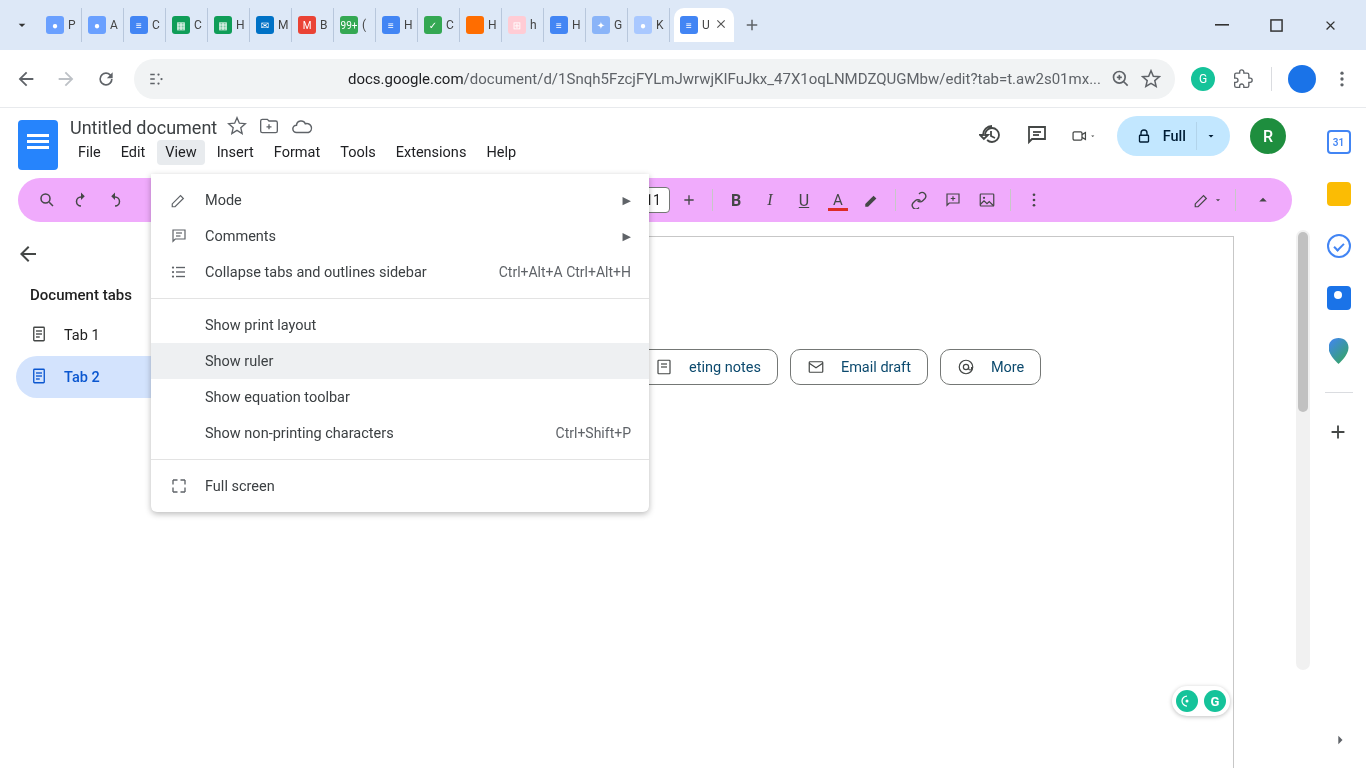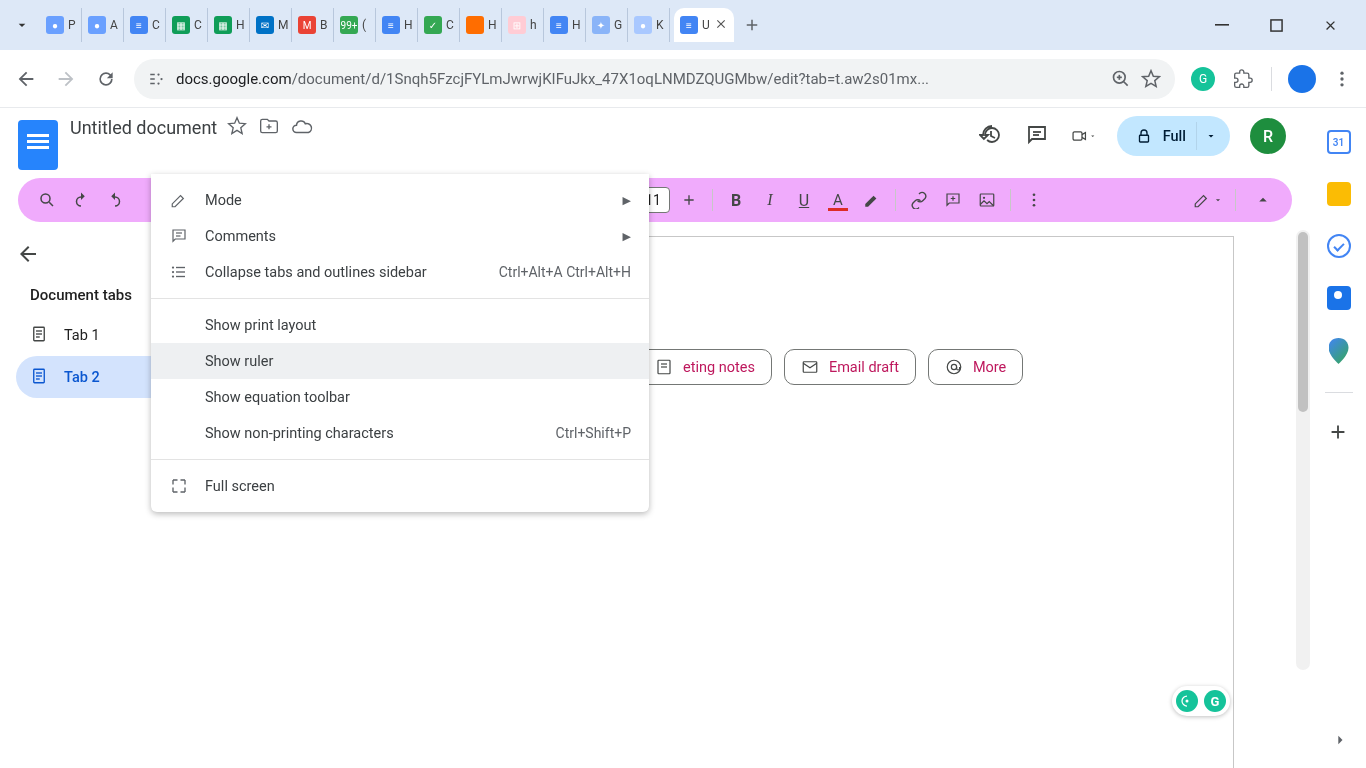--- a/index.html
+++ b/index.html
@@ -9,21 +9,21 @@
 .browser-chrome { background: #dde8f7; height: 50px; display: flex; align-items: center; padding: 0 8px; gap: 4px; }
 .tab-dropdown { width: 28px; height: 28px; display: flex; align-items: center; justify-content: center; color: #333; }
 .chrome-tab { height: 34px; min-width: 42px; max-width: 42px; display: flex; align-items: center; padding: 0 6px; gap: 4px; border-right: 1px solid #b8c7dc; font-size: 12px; color: #444; overflow: hidden; white-space: nowrap; }
 .chrome-tab.active { background: #fff; border-radius: 10px 10px 0 0; border-right: none; max-width: 60px; }
 .tab-favicon { width: 18px; height: 18px; border-radius: 3px; flex-shrink: 0; display: inline-flex; align-items: center; justify-content: center; font-size: 10px; color: #fff; }
 .tab-close { width: 16px; height: 16px; color: #555; }
 .new-tab { width: 28px; height: 28px; display: flex; align-items: center; justify-content: center; }
 .window-controls { margin-left: auto; display: flex; gap: 18px; padding-right: 10px; }
 .window-controls div { width: 36px; height: 30px; display: flex; align-items: center; justify-content: center; color: #333; }
 
-.nav-bar { height: 58px; display: flex; align-items: center; padding: 0 14px; gap: 16px; background: #fff; border-bottom: 1px solid #e8eaed; }
+.nav-bar { height: 58px; display: flex; align-items: center; padding: 0 14px; gap: 16px; background: #fff; border-bottom: 1px solid #e8eaed; text-align: right; }
 .nav-btn { width: 24px; height: 24px; color: #5f6368; display: flex; align-items: center; justify-content: center; }
 .nav-btn.disabled { color: #bdc1c6; }
 .url-bar { flex: 1; height: 40px; background: #f1f3f4; border-radius: 20px; display: flex; align-items: center; padding: 0 14px; gap: 10px; color: #5f6368; font-size: 15px; min-width: 0; }
 .url-text { flex: 1; white-space: nowrap; overflow: hidden; text-overflow: ellipsis; }
 .url-text .dark { color: #202124; }
 .ext-group { display: flex; gap: 16px; align-items: center; }
 .ext-icon { width: 24px; height: 24px; border-radius: 50%; display: flex; align-items: center; justify-content: center; font-size: 12px; }
 .avatar-sm { width: 28px; height: 28px; border-radius: 50%; background: #1a73e8; overflow: hidden; }
 
 
@@ -59,21 +59,21 @@
 .panel-back { width:30px; height:30px; color:#444746; margin-bottom: 14px; }
 .panel-title { font-size: 15px; color:#1f1f1f; font-weight:500; margin-bottom:10px; padding-left: 14px; }
 .doc-tab { height: 42px; display:flex; align-items:center; gap:14px; padding: 0 14px; border-radius: 22px; font-size:14.5px; color:#1f1f1f; }
 .doc-tab.active { background:#d3e3fd; color:#0b57d0; font-weight:500; }
 .tab-ic { width:20px; height:20px; color:#444746; }
 .doc-tab.active .tab-ic { color:#0b57d0; }
 
 .page-area { flex:1; position:relative; overflow:hidden; }
 .page { position:absolute; left:0; top:14px; width:896px; min-height:1100px; background:#fff; border:1px solid #c7c7c7; border-left:none; }
 .chips { display:flex; gap:12px; padding: 112px 0 0 300px; }
-.chip { height: 36px; border:1px solid #747775; border-radius: 10px; display:flex; align-items:center; padding: 0 16px; gap:10px; font-size:14.5px; color:#be185d; background:#fff; }
+.chip { height: 36px; border:1px solid #747775; border-radius: 10px; display:flex; align-items:center; padding: 0 16px; gap:16px; font-size:14.5px; color:#0c4a6e; background:#fff; }
 .chip-ic { width:18px; height:18px; color:#444746; }
 
 .scroll-track { position:absolute; right:0; top:8px; width:14px; height: 440px; background: #f1f1f1; border-radius:7px; }
 .scroll-thumb { position:absolute; left:2px; right:2px; top:2px; height:180px; background:#c1c1c1; border-radius:5px; }
 
 
 .dropdown { position:absolute; left:151px; top:66px; width:498px; background:#fff; border-radius: 0 0 6px 6px; box-shadow: 0 2px 6px rgba(0,0,0,0.28); padding: 8px 0; z-index: 50; }
 .dd-item { height: 36px; display:flex; align-items:center; padding: 0 18px; gap: 16px; font-size:14.5px; color:#3c4043; position:relative; }
 .dd-item.hover { background:#eef0f2; }
 .dd-item .dd-ic { width:20px; height:20px; color:#5f6368; flex-shrink:0; display:flex; align-items:center; justify-content:center; }
@@ -278,20 +278,30 @@
                 <path d="M10 4H4a2 2 0 00-2 2v12a2 2 0 002 2h16a2 2 0 002-2V8a2 2 0 00-2-2h-8l-2-2z" fill="none" stroke="currentColor" stroke-width="1.6"></path>
                 <path d="M12 10v6m-3-3h6" stroke="currentColor" stroke-width="1.6"></path>
               </svg>
             </span>
           <span class="title-icon">
               <svg width="22" height="22" viewBox="0 0 24 24">
                 <path d="M19 18H6a4 4 0 010-8 5 5 0 019.6-1.5A3.5 3.5 0 0119 18z" fill="none" stroke="currentColor" stroke-width="1.6"></path>
               </svg>
             </span>
         </div>
+        <div class="menu-row" id="menu-row">
+            <span class="menu-item">File</span>
+            <span class="menu-item">Edit</span>
+            <span class="menu-item active">View</span>
+            <span class="menu-item">Insert</span>
+            <span class="menu-item">Format</span>
+            <span class="menu-item">Tools</span>
+            <span class="menu-item">Extensions</span>
+            <span class="menu-item">Help</span>
+          </div>
       </div>
       <div class="header-right">
         <span class="hdr-icon">
             <svg width="24" height="24" viewBox="0 0 24 24">
               <path d="M13 3a9 9 0 00-9 9H1l3.89 3.89L9 12H6a7 7 0 117 7 7 7 0 01-4.9-2" fill="none" stroke="currentColor" stroke-width="1.8"></path>
               <path d="M12 8v5l4 2" stroke="currentColor" stroke-width="1.8" fill="none"></path>
             </svg>
           </span>
         <span class="hdr-icon">
             <svg width="24" height="24" viewBox="0 0 24 24">

